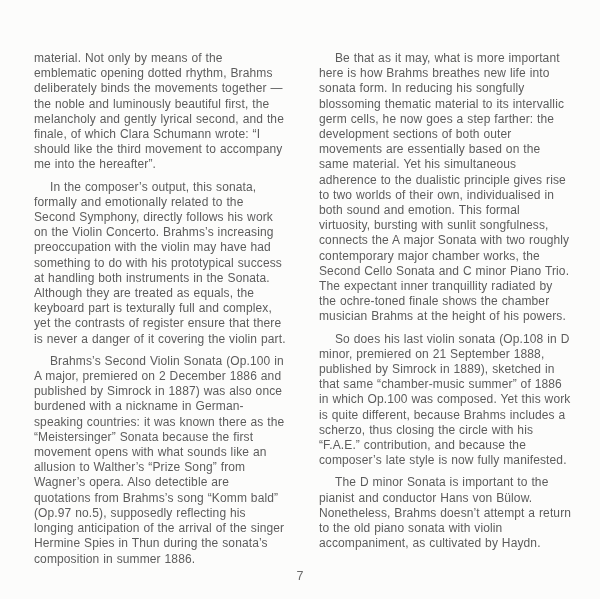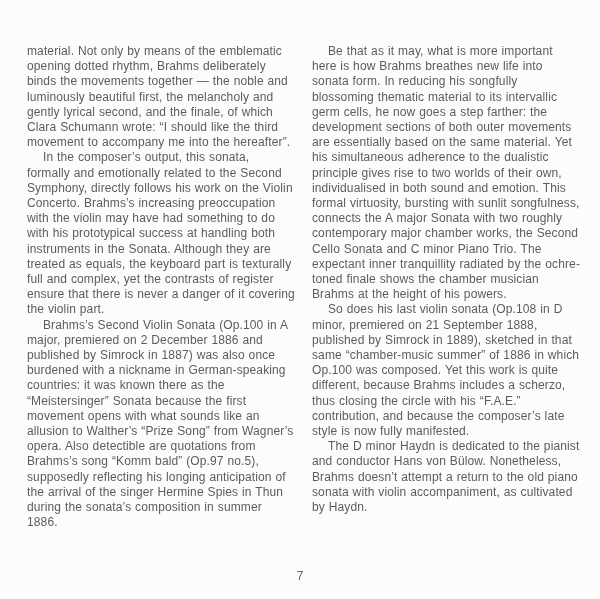--- a/index.html
+++ b/index.html
@@ -25,21 +25,21 @@
   .columns {
     display: flex;
     padding: 44px 20px 0 27px;
     gap: 17px;
   }
   .column {
     width: 268px;
     text-align: left;
   }
   .column p {
-    margin: 0;
+    margin: 7px;
     text-indent: 16px;
     word-spacing: 0.4px;
   }
   .column.no-first-indent p:first-child {
     text-indent: 0;
   }
   .page-number {
     position: absolute;
     top: 569px;
     left: 0;
@@ -55,17 +55,17 @@
 <div class="page">
   <div class="columns">
     <div class="column no-first-indent">
         <p>material. Not only by means of the emblematic opening dotted rhythm, Brahms deliberately binds the movements together — the noble and luminously beautiful first, the melancholy and gently lyrical second, and the finale, of which Clara Schumann wrote: “I should like the third movement to accompany me into the hereafter”.</p>
         <p>In the composer’s output, this sonata, formally and emotionally related to the Second Symphony, directly follows his work on the Violin Concerto. Brahms’s increasing preoccupation with the violin may have had something to do with his prototypical success at handling both instruments in the Sonata. Although they are treated as equals, the keyboard part is texturally full and complex, yet the contrasts of register ensure that there is never a danger of it covering the violin part.</p>
         <p>Brahms’s Second Violin Sonata (Op.100 in A major, premiered on 2 December 1886 and published by Simrock in 1887) was also once burdened with a nickname in German-speaking countries: it was known there as the “Meistersinger” Sonata because the first movement opens with what sounds like an allusion to Walther’s “Prize Song” from Wagner’s opera. Also detectible are quotations from Brahms’s song “Komm bald” (Op.97 no.5), supposedly reflecting his longing anticipation of the arrival of the singer Hermine Spies in Thun during the sonata’s composition in summer 1886.</p>
       </div>
     <div class="column">
         <p>Be that as it may, what is more important here is how Brahms breathes new life into sonata form. In reducing his songfully blossoming thematic material to its intervallic germ cells, he now goes a step farther: the development sections of both outer movements are essentially based on the same material. Yet his simultaneous adherence to the dualistic principle gives rise to two worlds of their own, individualised in both sound and emotion. This formal virtuosity, bursting with sunlit songfulness, connects the A major Sonata with two roughly contemporary major chamber works, the Second Cello Sonata and C minor Piano Trio. The expectant inner tranquillity radiated by the ochre-toned finale shows the chamber musician Brahms at the height of his powers.</p>
         <p>So does his last violin sonata (Op.108 in D minor, premiered on 21 September 1888, published by Simrock in 1889), sketched in that same “chamber-music summer” of 1886 in which Op.100 was composed. Yet this work is quite different, because Brahms includes a scherzo, thus closing the circle with his “F.A.E.” contribution, and because the composer’s late style is now fully manifested.</p>
-        <p>The D minor Haydn is dedicated to the pianist and conductor Hans von Bülow. Nonetheless, Brahms doesn’t attempt a return to the old piano sonata with violin accompaniment, as cultivated by Haydn.</p>
+        <p>The D minor Sonata is important to the pianist and conductor Hans von Bülow. Nonetheless, Brahms doesn’t attempt a return to the old piano sonata with violin accompaniment, as cultivated by Haydn.</p>
       </div>
   </div>
   <div class="page-number">7</div>
 </div>
 
 </body></html>

